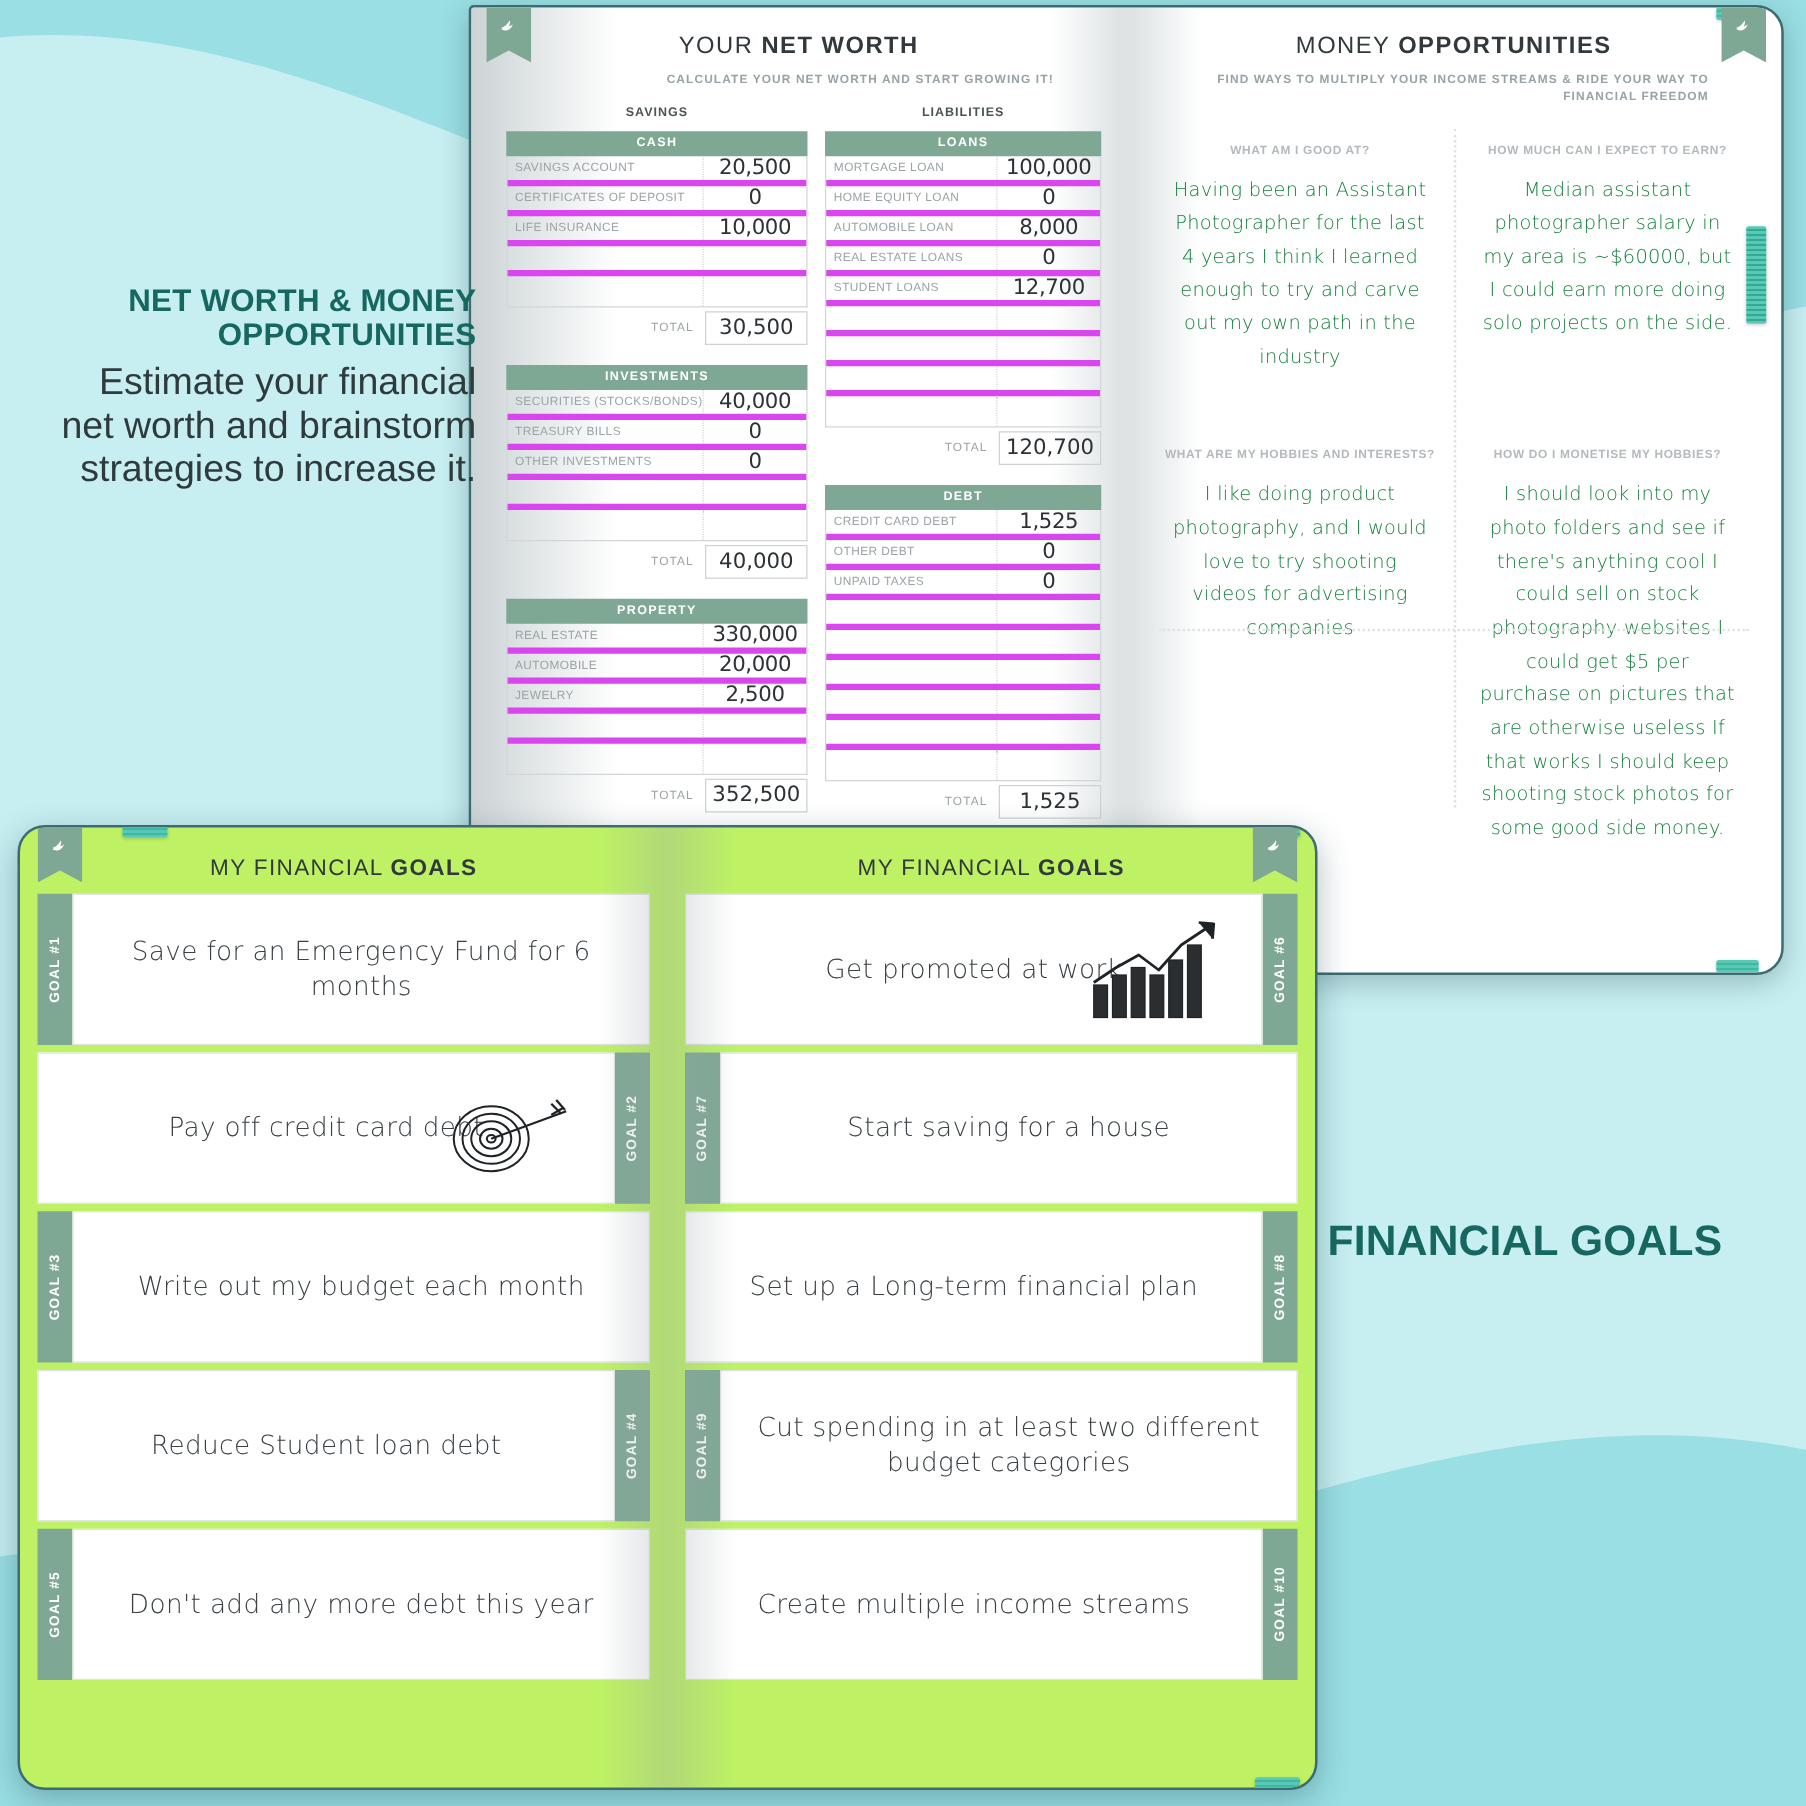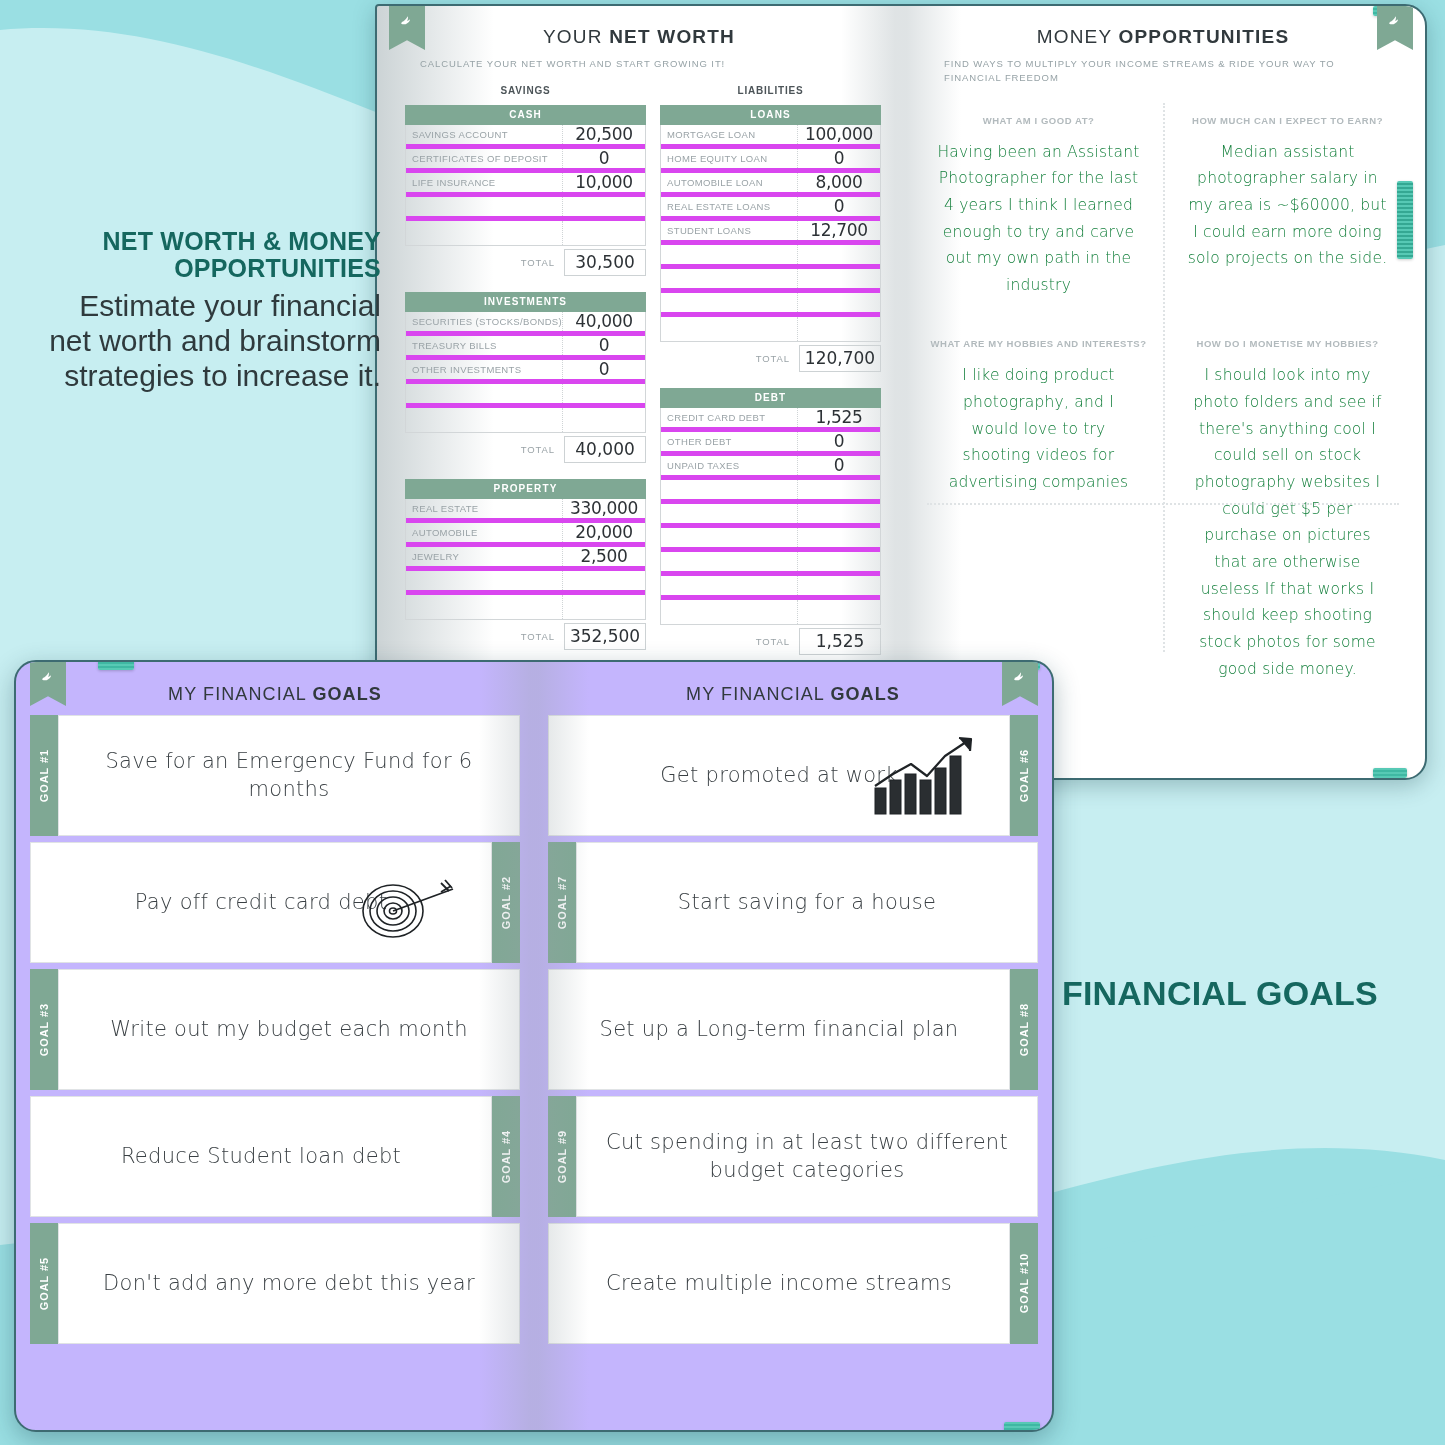--- a/index.html
+++ b/index.html
@@ -74,28 +74,28 @@
   .page-title {
     text-align: center;
     font-size: 19px;
     letter-spacing: 1.2px;
     color: #31393d;
     font-weight: 400;
     margin-top: 20px;
   }
   .page-title b { font-weight: 700; }
   .page-sub {
-    text-align: left;
+    text-align: right;
     font-size: 9.5px;
     letter-spacing: .9px;
-    font-weight: 400;
+    font-weight: 700;
     color: #97a3a7;
     margin-top: 9px;
     line-height: 1.45;
-    padding: 0 43px;
+    padding: 0 58px;
   }
 
   
   .nw-cols { display: flex; gap: 14px; padding: 14px 20px 0 28px; }
   .nw-col { flex: 1; }
   .col-head {
     text-align: center; font-size: 10px; font-weight: 700;
     letter-spacing: .8px; color: #4c5458; margin-bottom: 9px;
   }
   .tbl { margin-bottom: 16px; }
@@ -140,21 +140,21 @@
     font-family: "DejaVu Sans", sans-serif; font-size: 15px; color: #2d3236;
     border-bottom: 1px solid #c8cdcf; padding: 0 34px 1px;
   }
   .nw-date-cap { font-size: 6px; letter-spacing: 1px; color: #b6bdc0; margin-top: 2px; }
 
   
   .mo-grid {
     position: relative;
     display: grid; grid-template-columns: 1fr 1fr;
     padding: 26px 26px 0 26px;
-    column-gap: 26px; row-gap: 0;
+    column-gap: 26px; row-gap: 0; gap: 20px;
   }
   .mo-vline {
     position: absolute; left: 50%; top: 18px; bottom: 30px;
     border-left: 2px dotted #dfe3e5;
   }
   .mo-hline {
     position: absolute; left: 26px; right: 26px; top: 418px;
     border-top: 2px dotted #dfe3e5;
   }
   .mo-cell { padding-top: 4px; }
@@ -172,21 +172,21 @@
     line-height: 1.72;
     letter-spacing: .2px;
     padding: 0 10px;
   }
 
   
   #notebook-goals {
     position: absolute;
     left: 14px; top: 660px;
     width: 1040px; height: 772px;
-    background: #c4b5fd;
+    background: #bef264;
     border-radius: 22px 22px 22px 22px;
     box-shadow: 0 8px 26px rgba(20,60,70,.32);
     border: 2px solid #3d6b72;
     overflow: hidden;
   }
   #notebook-goals .gutter {
     position: absolute; left: 50%; top: 0; width: 110px; height: 100%;
     margin-left: -55px;
     background: linear-gradient(to right, rgba(255,255,255,0), rgba(150,162,166,.30) 46%, rgba(150,162,166,.30) 54%, rgba(255,255,255,0));
     pointer-events: none; z-index: 3;

